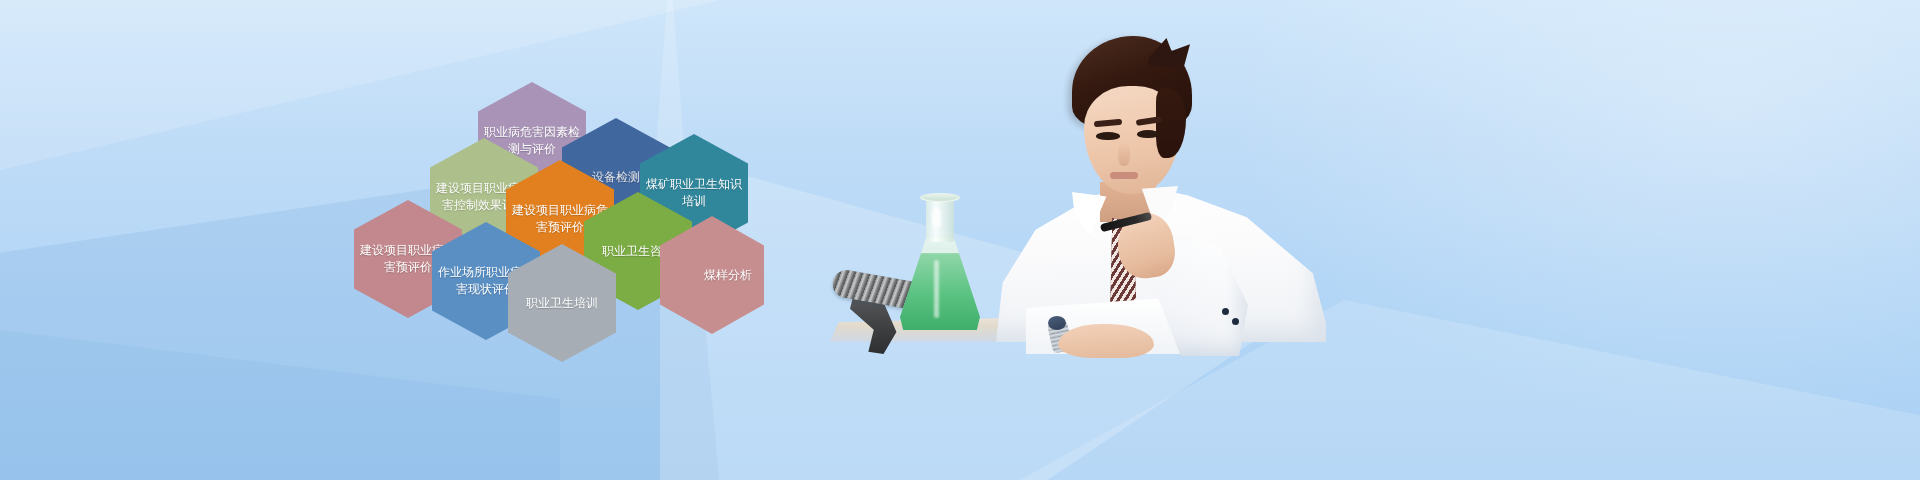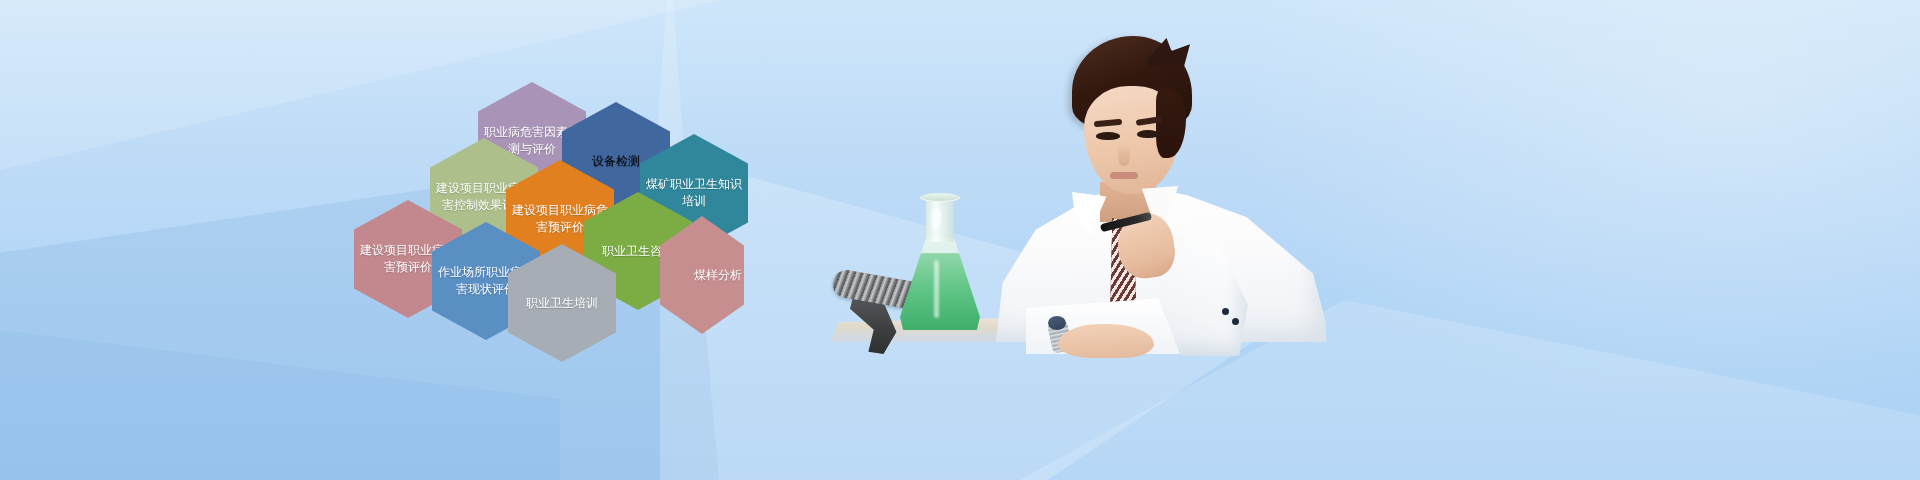--- a/index.html
+++ b/index.html
@@ -349,36 +349,36 @@
   <div class="facet" id="facet-left-slab"></div>
   <div class="facet" id="facet-mid-wedge"></div>
   <div class="facet" id="facet-bottom-left-dark"></div>
   <div class="facet" id="facet-bottom-right"></div>
   <div class="facet" id="facet-right-glow"></div>
 
   <div id="hex-cluster">
       <div class="hex" style="left: 148px; top: 32px; width: 108px; height: 118px; background: rgb(169, 148, 184); color: rgb(255, 255, 255); font-size: 12px; z-index: 10;">
         <span class="hex-label">职业病危害因素检测与评价</span>
       </div>
-      <div class="hex" style="left: 232px; top: 52px; width: 108px; height: 118px; background: rgb(65, 103, 159); color: #000000; font-size: 12px; z-index: 11;">
+      <div class="hex" style="left: 232px; top: 68px; width: 108px; height: 118px; background: rgb(65, 103, 159); color: #e5e5e5; font-size: 12px; z-index: 11;">
         <span class="hex-label">设备检测</span>
       </div>
       <div class="hex" style="left: 310px; top: 84px; width: 108px; height: 118px; background: rgb(48, 135, 155); color: #ffffff; font-size: 12px; z-index: 12;">
         <span class="hex-label">煤矿职业卫生知识培训</span>
       </div>
       <div class="hex" style="left: 100px; top: 88px; width: 108px; height: 118px; background: rgb(173, 192, 139); color: rgb(255, 255, 255); font-size: 12px; z-index: 13;">
         <span class="hex-label">建设项目职业病危害控制效果评价</span>
       </div>
       <div class="hex" style="left: 176px; top: 110px; width: 108px; height: 118px; background: rgb(226, 128, 31); color: rgb(255, 255, 255); font-size: 12px; z-index: 14;">
         <span class="hex-label">建设项目职业病危害预评价</span>
       </div>
       <div class="hex" style="left: 254px; top: 142px; width: 108px; height: 118px; background: rgb(124, 172, 68); color: rgb(255, 255, 255); font-size: 12px; z-index: 15;">
         <span class="hex-label">职业卫生咨询</span>
       </div>
-      <div class="hex" style="left: 330px; top: 166px; width: 84px; height: 118px; background: rgb(199, 142, 144); color: rgb(255, 255, 255); font-size: 12px; z-index: 16; padding-left: 34px;">
+      <div class="hex" style="left: 330px; top: 166px; width: 104px; height: 118px; background: rgb(199, 142, 144); color: rgb(255, 255, 255); font-size: 12px; z-index: 16; padding-left: 34px;">
         <span class="hex-label">煤样分析</span>
       </div>
       <div class="hex" style="left: 24px; top: 150px; width: 108px; height: 118px; background: rgb(194, 136, 141); color: rgb(255, 255, 255); font-size: 12px; z-index: 17;">
         <span class="hex-label">建设项目职业病危害预评价</span>
       </div>
       <div class="hex" style="left: 102px; top: 172px; width: 108px; height: 118px; background: rgb(90, 143, 196); color: rgb(255, 255, 255); font-size: 12px; z-index: 18;">
         <span class="hex-label">作业场所职业病危害现状评价</span>
       </div>
       <div class="hex" style="left: 178px; top: 194px; width: 108px; height: 118px; background: rgb(166, 173, 180); color: rgb(255, 255, 255); font-size: 12px; z-index: 19;">
         <span class="hex-label">职业卫生培训</span>

